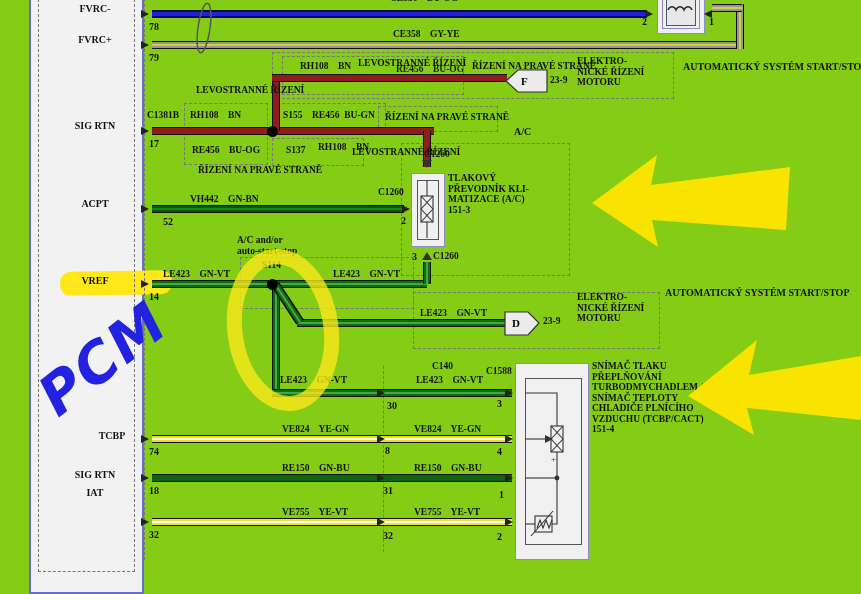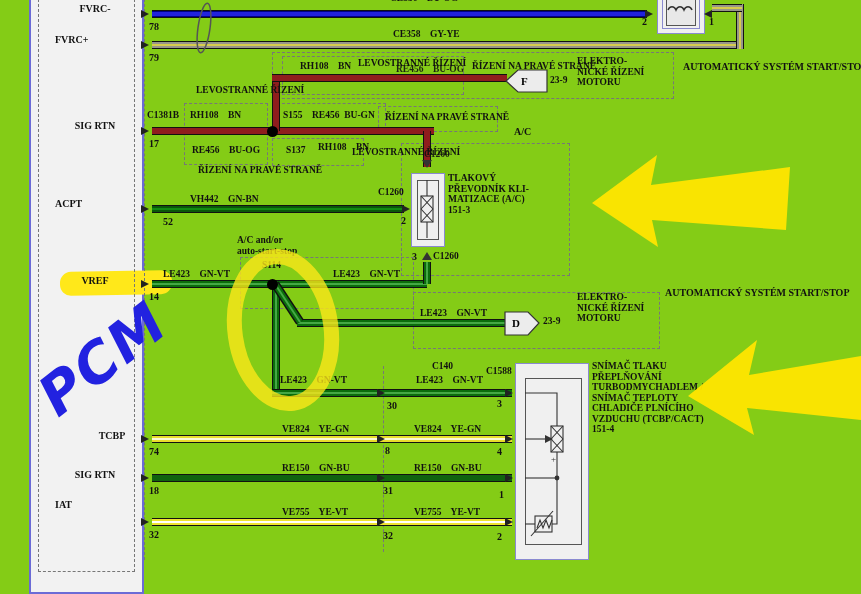--- a/index.html
+++ b/index.html
@@ -44,27 +44,27 @@
 
 <div id="canvas">
 
   <div class="pcmbox"></div>
   <div class="dashbox" style="left:38px;top:-6px;width:95px;height:576px;"></div>
   <div class="dashline-v" style="left:144px;top:-6px;height:566px;"></div>
 
   <div class="hl" style="left:60px;top:271px;width:112px;height:24px;border-radius:11px;transform:rotate(-1deg);"></div>
 
   <div class="lbl big" style="left:55px;top:4px;width:80px;text-align:center;">FVRC-</div>
-  <div class="lbl big" style="left:55px;top:35px;width:80px;">FVRC+</div>
+  <div class="lbl big" style="left:55px;top:35px;width:80px;text-align:center;">FVRC+</div>
   <div class="lbl big" style="left:55px;top:121px;width:80px;text-align:center;">SIG RTN</div>
-  <div class="lbl big" style="left:55px;top:199px;width:80px;">ACPT</div>
+  <div class="lbl big" style="left:55px;top:199px;width:80px;text-align:center;">ACPT</div>
   <div class="lbl big" style="left:55px;top:276px;width:80px;text-align:center;">VREF</div>
   <div class="lbl big" style="left:72px;top:431px;width:80px;text-align:center;">TCBP</div>
   <div class="lbl big" style="left:55px;top:470px;width:80px;text-align:center;">SIG RTN</div>
-  <div class="lbl big" style="left:55px;top:500px;width:80px;">IAT</div>
+  <div class="lbl big" style="left:55px;top:488px;width:80px;text-align:center;">IAT</div>
 
   <div class="pinnum" style="left:149px;top:21px;">78</div>
   <div class="pinnum" style="left:149px;top:52px;">79</div>
   <div class="pinnum" style="left:149px;top:138px;">17</div>
   <div class="pinnum" style="left:163px;top:216px;">52</div>
   <div class="pinnum" style="left:149px;top:291px;">14</div>
   <div class="pinnum" style="left:149px;top:446px;">74</div>
   <div class="pinnum" style="left:149px;top:485px;">18</div>
   <div class="pinnum" style="left:149px;top:529px;">32</div>
 

